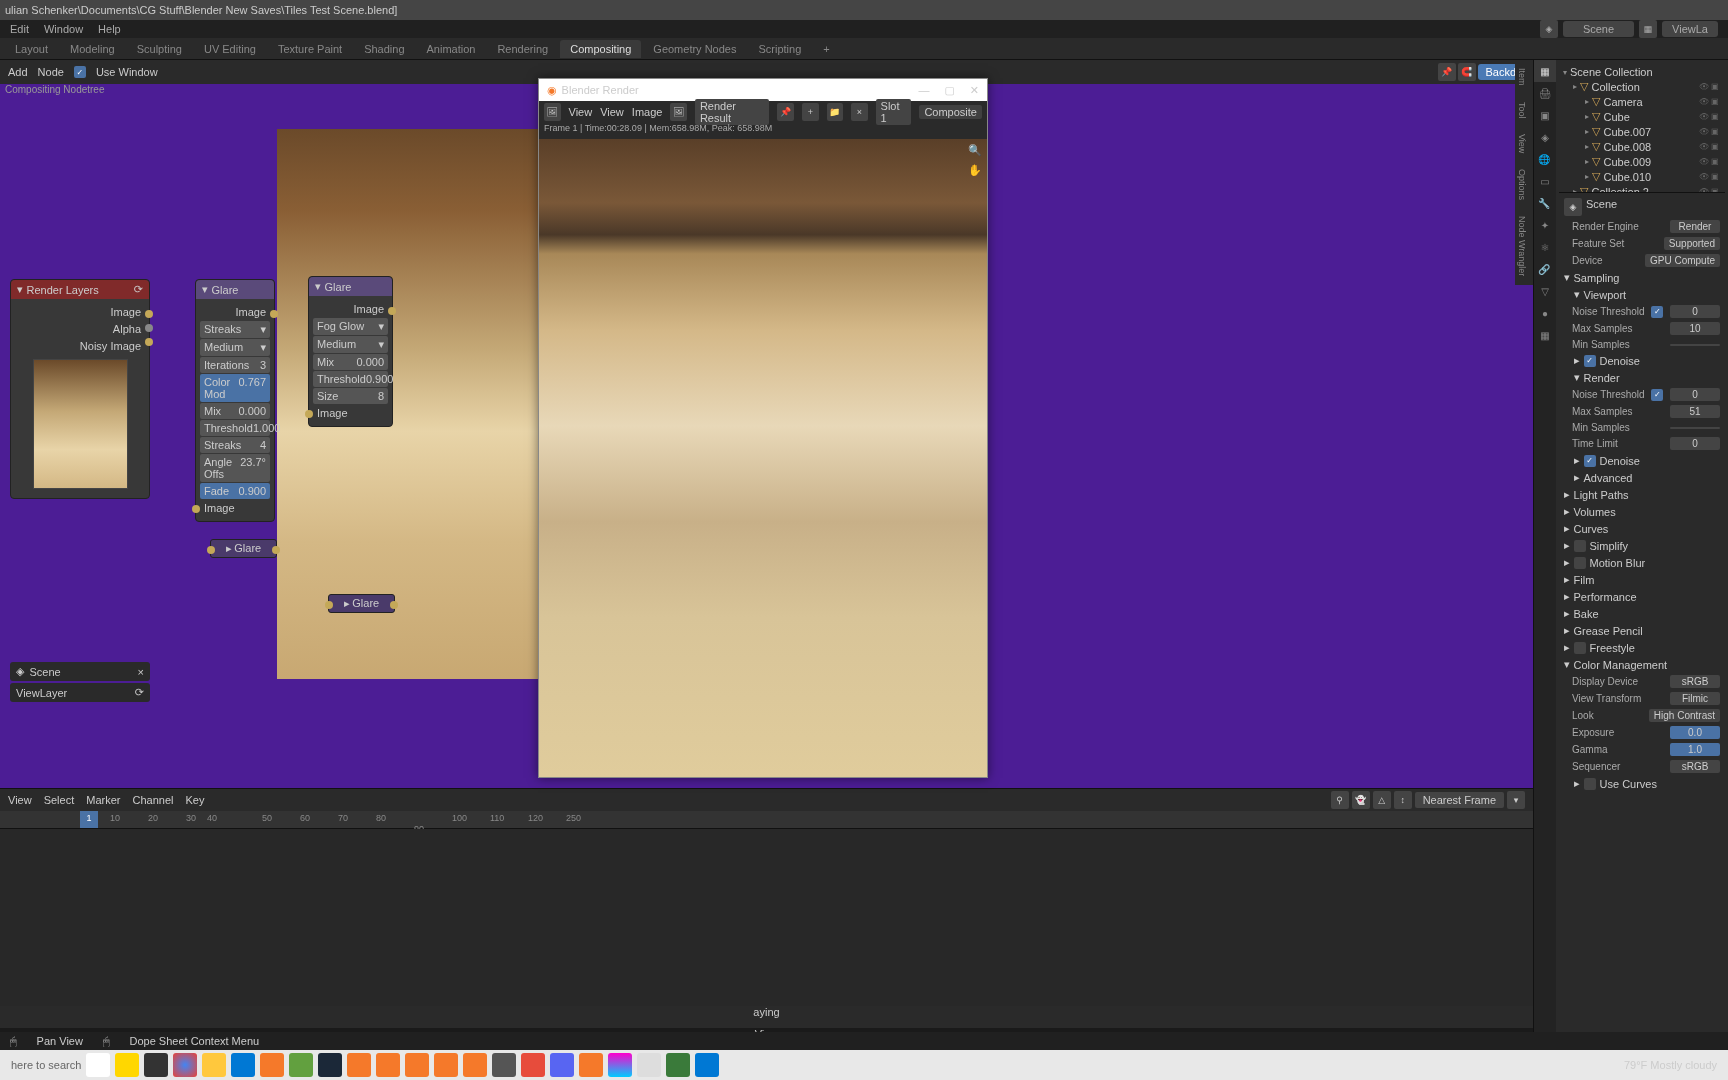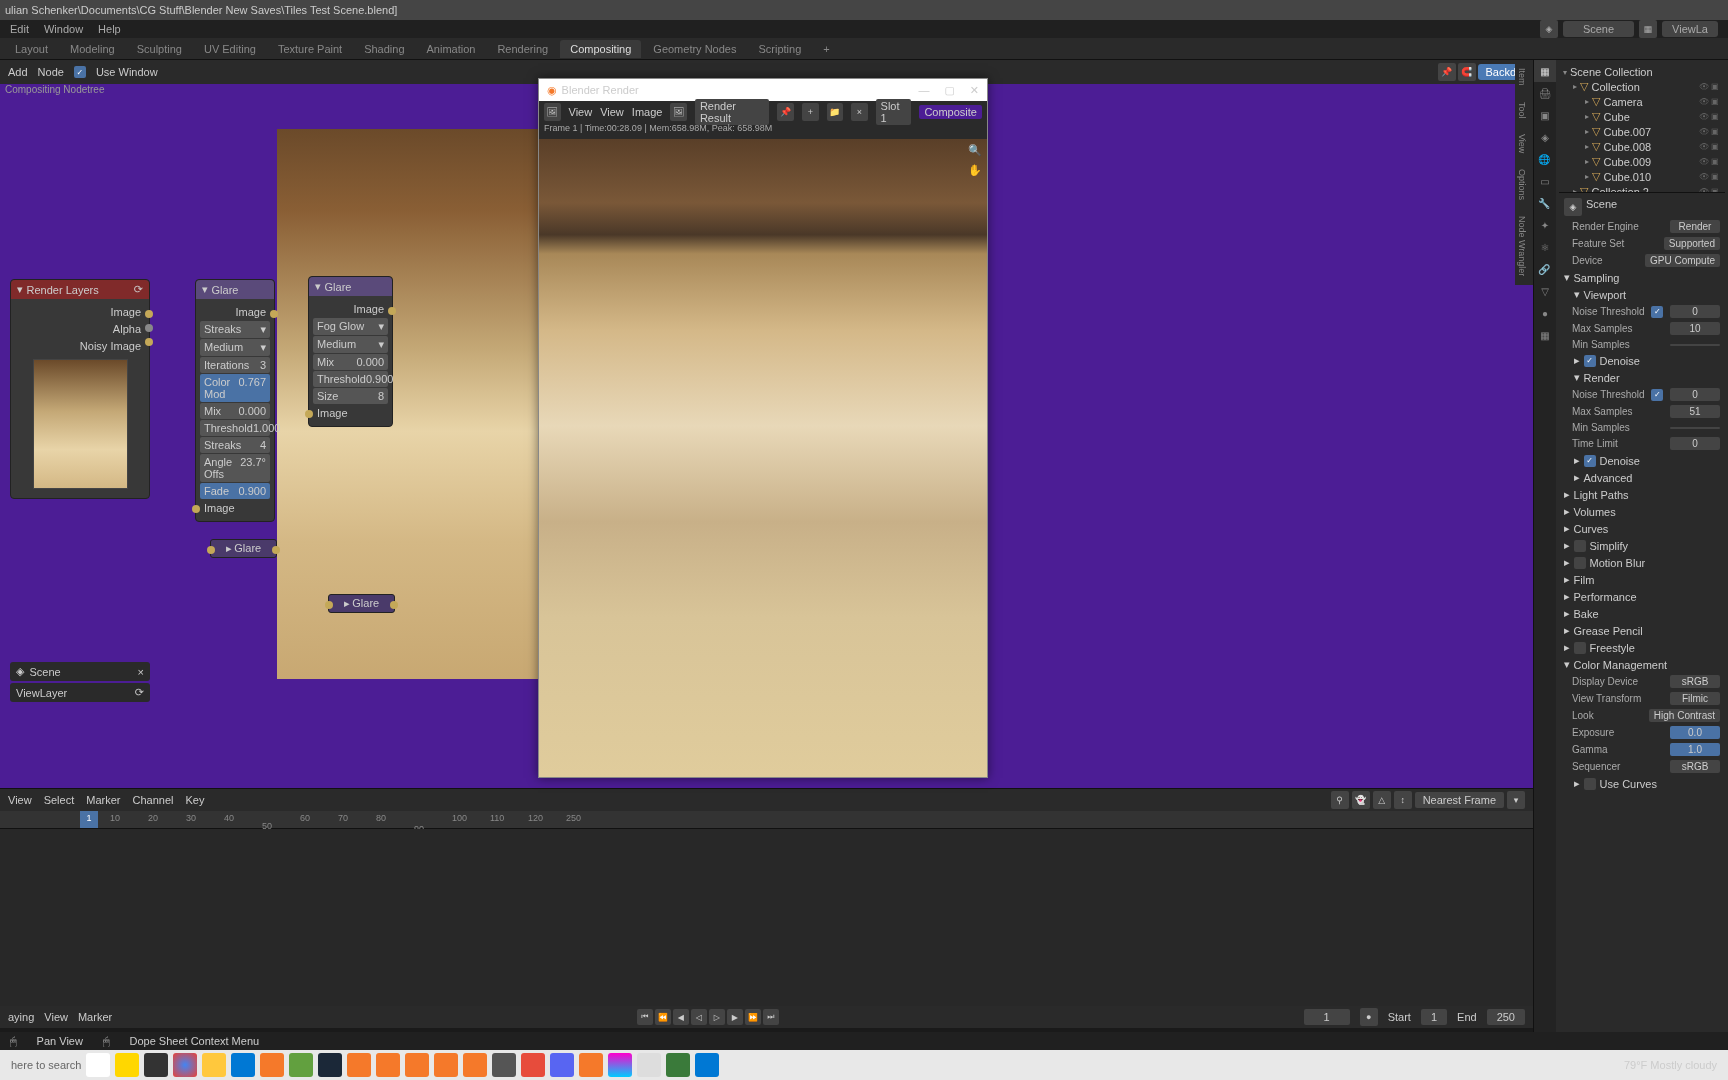--- a/index.html
+++ b/index.html
@@ -59,21 +59,21 @@
 .prop-row .value { background: #444; padding: 1px 5px; border-radius: 2px; min-width: 50px; text-align: center; font-size: 10px; }
 .prop-row .value.blue { background: #4a72a5; }
 .checkbox { width: 12px; height: 12px; background: #4a72a5; border-radius: 2px; display: inline-flex; align-items: center; justify-content: center; font-size: 8px; color: #fff; }
 .checkbox.empty { background: #444; }
 .timeline-area { position: absolute; bottom: 52px; left: 0; right: 195px; height: 240px; background: #232323; border-top: 1px solid #111; }
 .timeline-header { height: 22px; background: #2a2a2a; display: flex; align-items: center; padding: 0 8px; gap: 12px; }
 .timeline-ruler { height: 18px; background: #333; display: flex; position: relative; border-bottom: 1px solid #111; }
 .frame-marker { position: absolute; top: 0; bottom: 0; width: 18px; background: #4a72a5; left: 80px; text-align: center; color: #fff; font-size: 9px; padding-top: 2px; }
 .tick { position: absolute; top: 2px; font-size: 9px; color: #888; }
 .timeline-body { height: calc(100% - 62px); background: #282828; position: relative; }
-.timeline-footer { height: 22px; background: #2a2a2a; display: flex; align-items: center; padding: 0 8px; gap: 10px; }
+.timeline-footer { height: 22px; background: #2a2a2a; display: flex; align-items: center; padding: 0 8px; gap: 10px; flex-direction: column; }
 .playback { display: flex; gap: 2px; margin: 0 auto; }
 .play-btn { width: 16px; height: 16px; background: #444; border-radius: 2px; display: flex; align-items: center; justify-content: center; font-size: 8px; }
 .statusbar { position: absolute; bottom: 30px; left: 0; right: 0; height: 18px; background: #202020; display: flex; align-items: center; padding: 0 10px; gap: 20px; font-size: 10px; color: #888; }
 .taskbar { position: absolute; bottom: 0; left: 0; right: 0; height: 30px; background: #e8e8e8; display: flex; align-items: center; padding: 0 11px; gap: 5px; }
 .task-icon { width: 24px; height: 24px; background: #888; border-radius: 3px; }
 .task-right { margin-left: auto; display: flex; align-items: center; gap: 10px; color: #333; font-size: 10px; }
 .sidebar-tabs { position: absolute; right: 195px; top: 60px; width: 18px; background: #2a2a2a; }
 .sidebar-tab { writing-mode: vertical-rl; padding: 8px 2px; font-size: 9px; color: #888; text-align: center; }
 </style>
 </head>
@@ -575,21 +575,21 @@
     <span>View</span>
     <span>View</span>
     <span>Image</span>
     <span class="icon-btn">🖼</span>
     <span style="background:#444;padding:1px 5px;border-radius:2px">Render Result</span>
     <span class="icon-btn">📌</span>
     <span class="icon-btn">+</span>
     <span class="icon-btn">📁</span>
     <span class="icon-btn">×</span>
     <span style="background:#444;padding:1px 5px;border-radius:2px">Slot 1</span>
-    <span style="background:#4c1d95;padding:1px 5px;border-radius:2px">Composite</span>
+    <span style="background:#404040;padding:1px 5px;border-radius:2px">Composite</span>
   </div>
   <div class="render-status">Frame 1 | Time:00:28.09 | Mem:658.98M, Peak: 658.98M</div>
   <div class="render-img">
     <span style="position:absolute; right:5px; top:5px">🔍</span>
     <span style="position:absolute; right:5px; top:25px">✋</span>
   </div>
 </div>
 
 <div class="timeline-area">
   <div class="timeline-header">
@@ -606,22 +606,22 @@
       <span style="background:#444;padding:2px 8px;border-radius:2px">Nearest Frame</span>
       <span class="icon-btn">▾</span>
     </div>
   </div>
   <div class="timeline-ruler">
     <div class="frame-marker">1</div>
     <div id="ticks">
         <span class="tick" style="left: 110px;">10</span>
         <span class="tick" style="left: 148px;">20</span>
         <span class="tick" style="left: 186px;">30</span>
-        <span class="tick" style="left: 224px;">40</span>
-        <span class="tick" style="left: 262px; margin-top: 8px;">50</span>
+        <span class="tick" style="left: 207px;">40</span>
+        <span class="tick" style="left: 262px;">50</span>
         <span class="tick" style="left: 300px;">60</span>
         <span class="tick" style="left: 338px;">70</span>
         <span class="tick" style="left: 376px;">80</span>
         <span class="tick" style="left: 414px; margin-top: 11px;">90</span>
         <span class="tick" style="left: 452px;">100</span>
         <span class="tick" style="left: 490px;">110</span>
         <span class="tick" style="left: 528px;">120</span>
         <span class="tick" style="left: 566px;">250</span>
       </div>
   </div>

